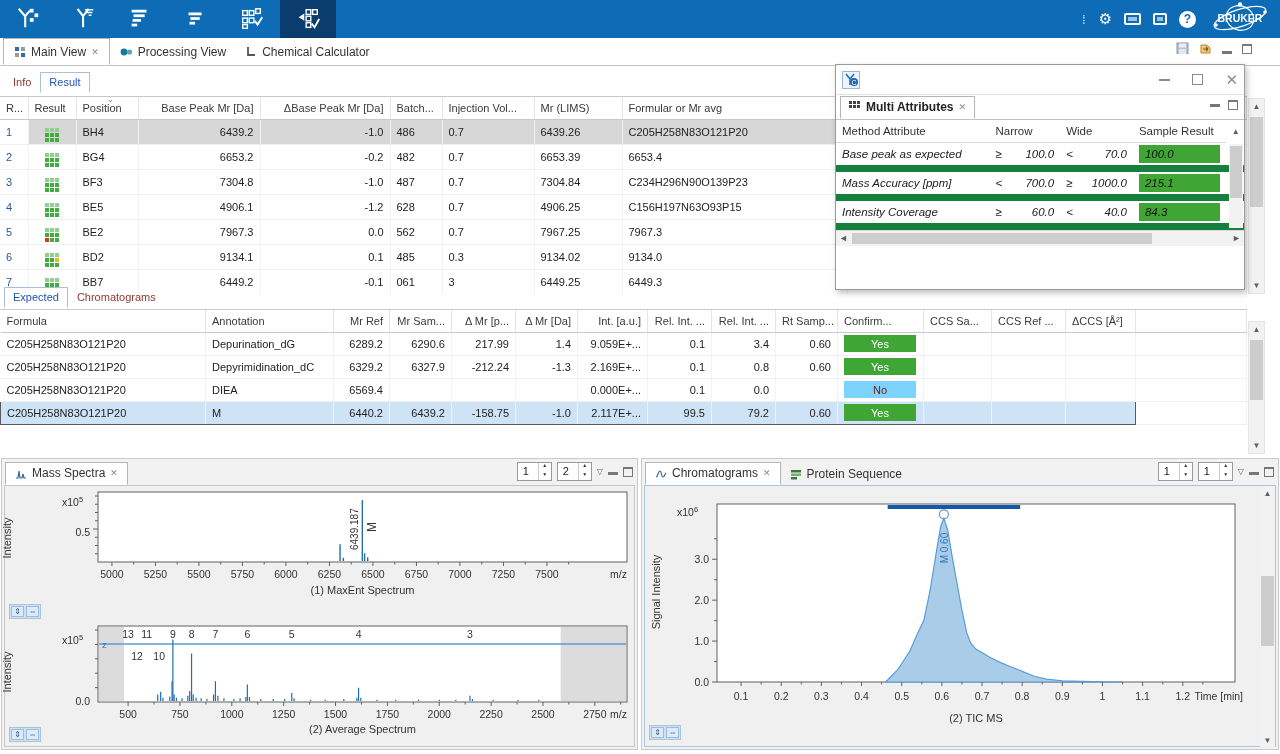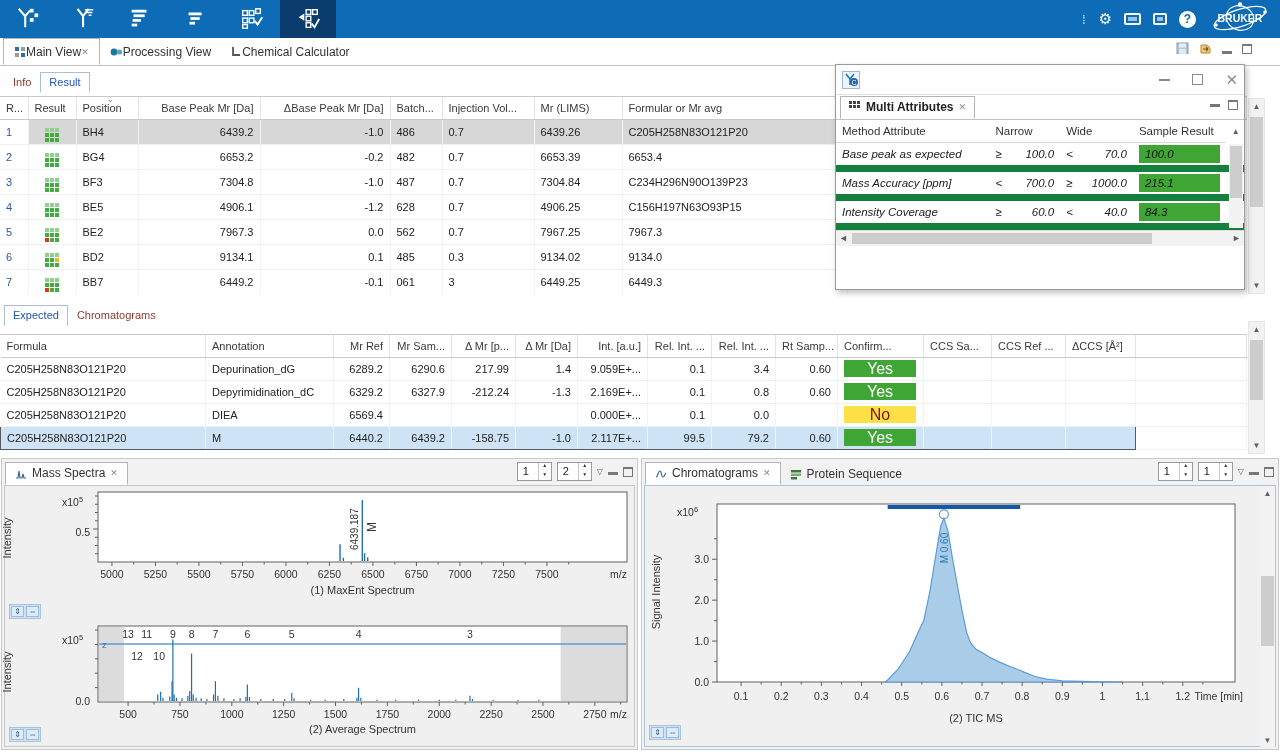--- a/index.html
+++ b/index.html
@@ -13,21 +13,21 @@
   .tool svg { width:26px; height:26px; }
   .topbar-right { position:absolute; right:8px; top:0; height:38px; display:flex; align-items:center; gap:12px; }
   .dots { color:#cfe3f5; font-size:13px; letter-spacing:1px; }
   .tbi { color:#fff; font-size:15px; background:transparent; border:none; cursor:pointer; display:flex; align-items:center; }
   .panel-glyph { width:17px; height:12px; border:2px solid #fff; border-radius:2px; background:linear-gradient(#0e6bb5,#0e6bb5); position:relative; }
   .panel-glyph:after { content:""; position:absolute; left:2px; top:2px; right:2px; bottom:2px; background:#9cc3e5; }
   .help-circle { width:17px; height:17px; border-radius:50%; background:#fff; color:#0e6bb5; font-weight:bold; font-size:12px; display:flex; align-items:center; justify-content:center; }
 
   
   .viewbar { position:absolute; left:0; top:38px; width:1280px; height:28px; background:#fff; border-bottom:1px solid #c3c3c3; display:flex; align-items:flex-end; }
-  .vtab { height:27px; display:flex; align-items:center; padding:0 10px; font-size:12px; color:#333; cursor:pointer; }
+  .vtab { height:27px; display:flex; align-items:center; gap:5px; padding:0 10px; font-size:12px; color:#333; cursor:pointer; }
   .vtab.active { border:1px solid #b5b5b5; border-bottom:1px solid #fff; background:#fff; margin-left:3px; }
   .closex { color:#8a8a8a; font-size:9px; }
   .viewbar-right { position:absolute; right:28px; top:42px; display:flex; gap:10px; align-items:center; }
   .mini-ic { width:13px; height:12px; display:inline-block; }
   .ico-min { width:10px; height:3px; background:#777; margin-top:8px; }
   .ico-max { width:10px; height:10px; border:1px solid #777; border-top:2px solid #777; margin-top:2px; }
 
   
   .subtabs { position:absolute; display:flex; align-items:center; height:24px; }
   .stab { padding:3px 8px 4px; cursor:pointer; border:1px solid transparent; }
@@ -45,23 +45,23 @@
   td.selgray { background:#d7d7d7; }
   tr.selblue td.insel { background:#cfe3f6; border-top:1.5px solid #5a5a5a; border-bottom:1.5px solid #5a5a5a; }
   tr.selblue td.first { border-left:1.5px solid #5a5a5a; }
   tr.selblue td.lastsel { border-right:1.5px solid #5a5a5a; }
   .sorter { position:absolute; top:-2px; left:50%; color:#777; font-size:8px; }
 
   .statgrid { display:inline-grid; grid-template-columns:repeat(3,4px); grid-auto-rows:4px; gap:1px; }
   .statgrid i { background:#3fae3f; }
   .statgrid i.y { background:#e2c01c; } .statgrid i.rd { background:#e03222; } .statgrid i.lt { background:#8fd08f; }
 
-  .badge { width:72px; height:17px; display:flex; align-items:center; justify-content:center; font-size:16px; }
+  .badge { width:72px; height:17px; display:flex; align-items:center; justify-content:center; font-size:11px; }
   .badge.green { background:#3fa535; color:#fff; }
-  .badge.red { background:#fde047; color:#7e1410; }
+  .badge.red { background:#7dd3fc; color:#7e1410; }
 
   
   .vscroll { position:absolute; width:17px; background:#f2f2f2; border:1px solid #e6e6e6; }
   .vscroll .arr { height:15px; text-align:center; color:#606060; font-size:8px; line-height:15px; }
   .vscroll .arr.bottom { position:absolute; bottom:0; left:0; right:0; }
   .vscroll .thumb { position:absolute; left:1px; right:1px; background:#cdcdcd; }
   .hscroll { position:relative; height:16px; background:#f2f2f2; border-top:1px solid #dcdcdc; }
   .hscroll .arr { position:absolute; top:0; width:15px; height:15px; text-align:center; color:#606060; font-size:9px; line-height:15px; }
   .hscroll .thumb { position:absolute; top:2px; height:11px; background:#cdcdcd; }
 
@@ -410,26 +410,26 @@
         </tr>
       </tbody>
   </table>
 </div>
 <div class="vscroll" style="left:1248px; top:98px; height:196px;">
   <div class="arr">▲</div>
   <div class="thumb" style="top:18px; height:90px;"></div>
   <div class="arr bottom">▼</div>
 </div>
 
-<div class="subtabs" style="left:4px; top:303px;">
+<div class="subtabs" style="left:4px; top:285px;">
   <span class="stab blue active">Expected</span>
   <span class="stab red">Chromatograms</span>
 </div>
 
-<div class="tablewrap" style="left:0; top:334px; width:1247px; height:137px; border-top:1px solid #c9c9c9;">
+<div class="tablewrap" style="left:0; top:309px; width:1247px; height:137px; border-top:1px solid #c9c9c9;">
   <table class="grid" id="exp-table">
     <colgroup id="exp-cols">
         <col style="width: 205px;">
         <col style="width: 128px;">
         <col style="width: 56px;">
         <col style="width: 62px;">
         <col style="width: 64px;">
         <col style="width: 62px;">
         <col style="width: 70px;">
         <col style="width: 64px;">

